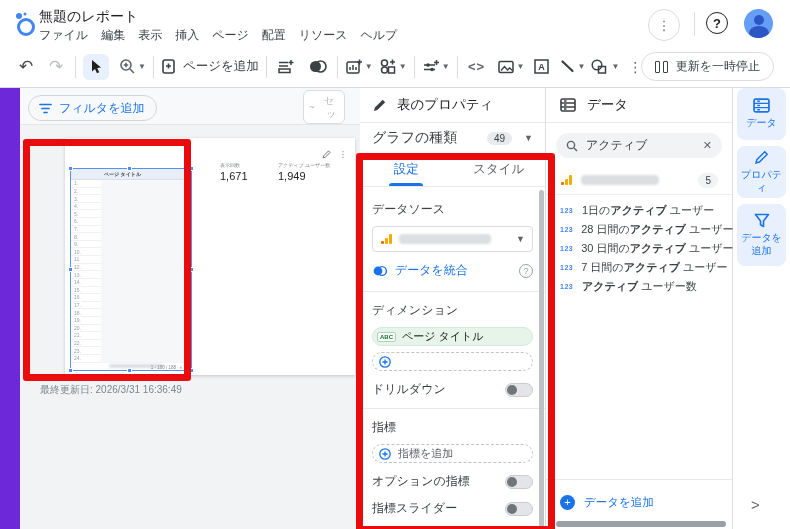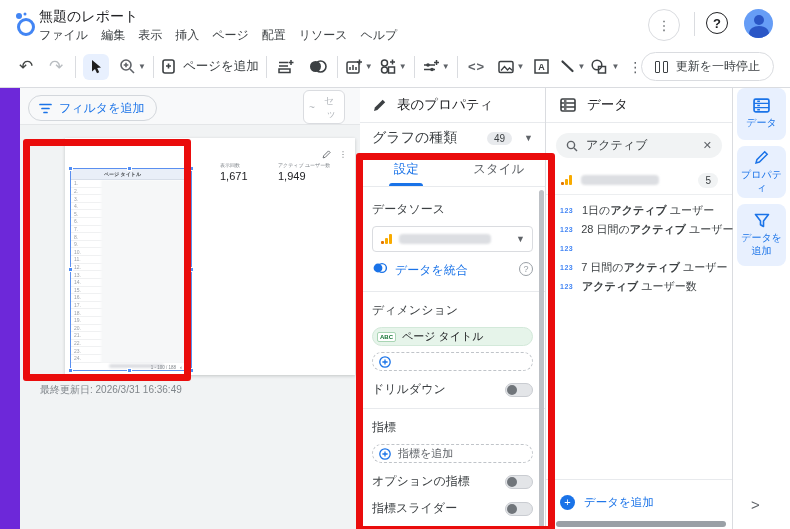--- a/index.html
+++ b/index.html
@@ -94,21 +94,21 @@
   .tabs{height:33px;display:flex;border-bottom:1px solid #e8eaed;}
   .tab{flex:1;display:flex;align-items:center;justify-content:center;font-size:12.5px;color:#5f6368;position:relative;}
   .tab.active{color:#1a73e8;}
   .tab.active::after{content:"";position:absolute;left:50%;bottom:0;transform:translateX(-50%);
     width:34px;height:3px;border-radius:3px 3px 0 0;background:#1a73e8;}
   .props-body{padding:8px 12px 0 12px;}
   .seclabel{font-size:12px;color:#3c4043;margin:6px 0 8px;}
   .srcselect{height:24px;border:1px solid #dadce0;border-radius:4px;display:flex;align-items:center;gap:6px;padding:0 7px;}
   .srcselect .ph{width:92px;height:10px;}
   .srcselect .sp{flex:1;}
-  .blendrow{display:flex;align-items:flex-start;gap:7px;margin:10px 0 12px;}
+  .blendrow{display:flex;align-items:center;gap:7px;margin:10px 0 12px;}
   .blendrow .lnk{font-size:12px;color:#1a73e8;flex:1;}
   .qmark{width:14px;height:14px;border:1.3px solid #9aa0a6;border-radius:50%;color:#9aa0a6;
     font-size:9px;display:flex;align-items:center;justify-content:center;box-sizing:border-box;}
   .sdiv{height:1px;background:#e8eaed;margin:10px -12px;}
   .chip{height:19px;border-radius:10px;background:#e6f4ea;border:1px solid #d3e9da;display:flex;align-items:center;gap:6px;
     padding:0 8px 0 4px;margin-bottom:6px;box-sizing:border-box;}
   .abc{font-size:6px;font-weight:bold;color:#137333;background:#fff;border:1px solid #a8d5b4;border-radius:2px;padding:1px 2px;}
   .chip .cl{font-size:11px;color:#202124;white-space:nowrap;}
   .addpill{height:19px;border-radius:10px;border:1px dashed #c0c4c9;display:flex;align-items:center;gap:7px;
     padding:0 8px 0 6px;margin-bottom:10px;box-sizing:border-box;}
@@ -548,20 +548,21 @@
         <div class="field-row">
           <span class="f123">123</span>
           <span class="ftext">1日の<b>アクティブ</b> ユーザー</span>
         </div>
         <div class="field-row">
           <span class="f123">123</span>
           <span class="ftext">28 日間の<b>アクティブ</b> ユーザー数</span>
         </div>
         <div class="field-row">
           <span class="f123">123</span>
+          <span class="ftext">30 日間の<b>アクティブ</b> ユーザー</span>
         </div>
         <div class="field-row">
           <span class="f123">123</span>
           <span class="ftext">7 日間の<b>アクティブ</b> ユーザー</span>
         </div>
         <div class="field-row">
           <span class="f123">123</span>
           <span class="ftext"><b>アクティブ</b> ユーザー数</span>
         </div>
       </div>

